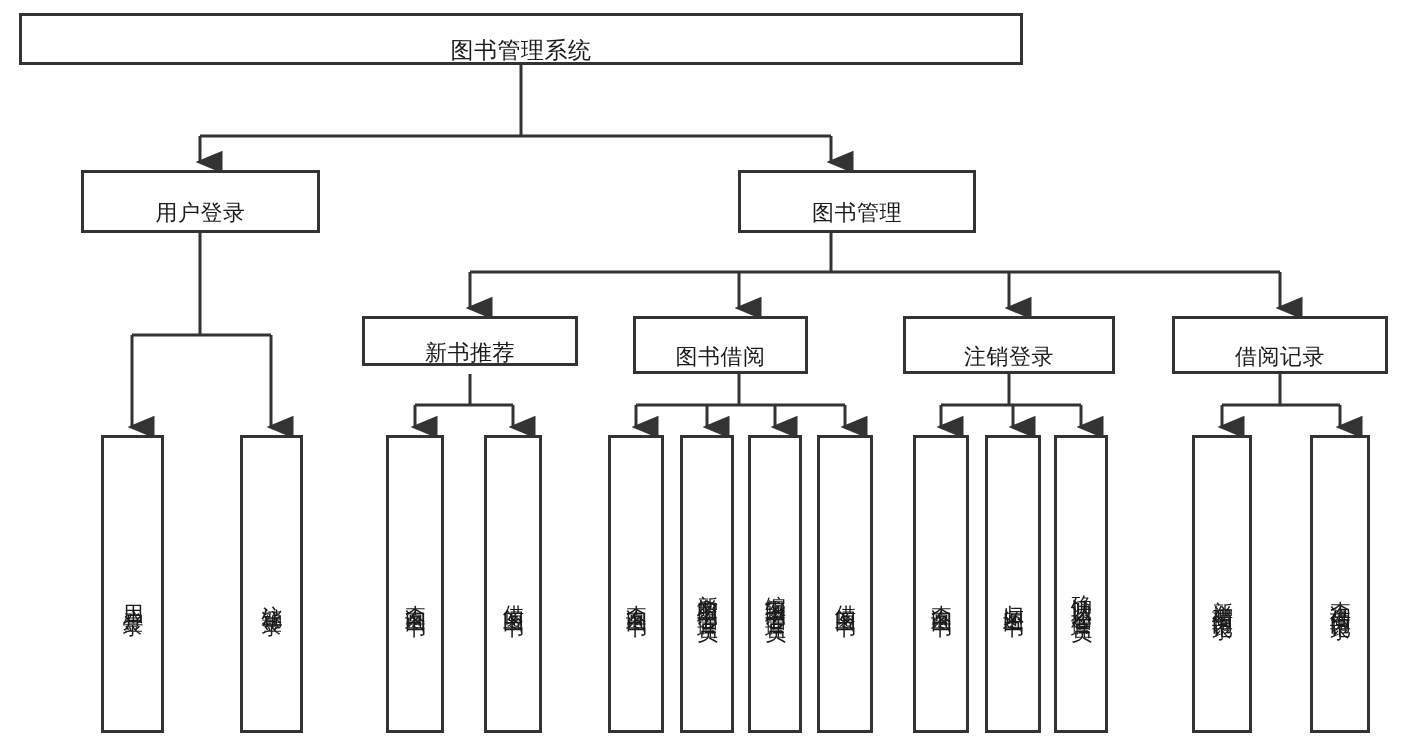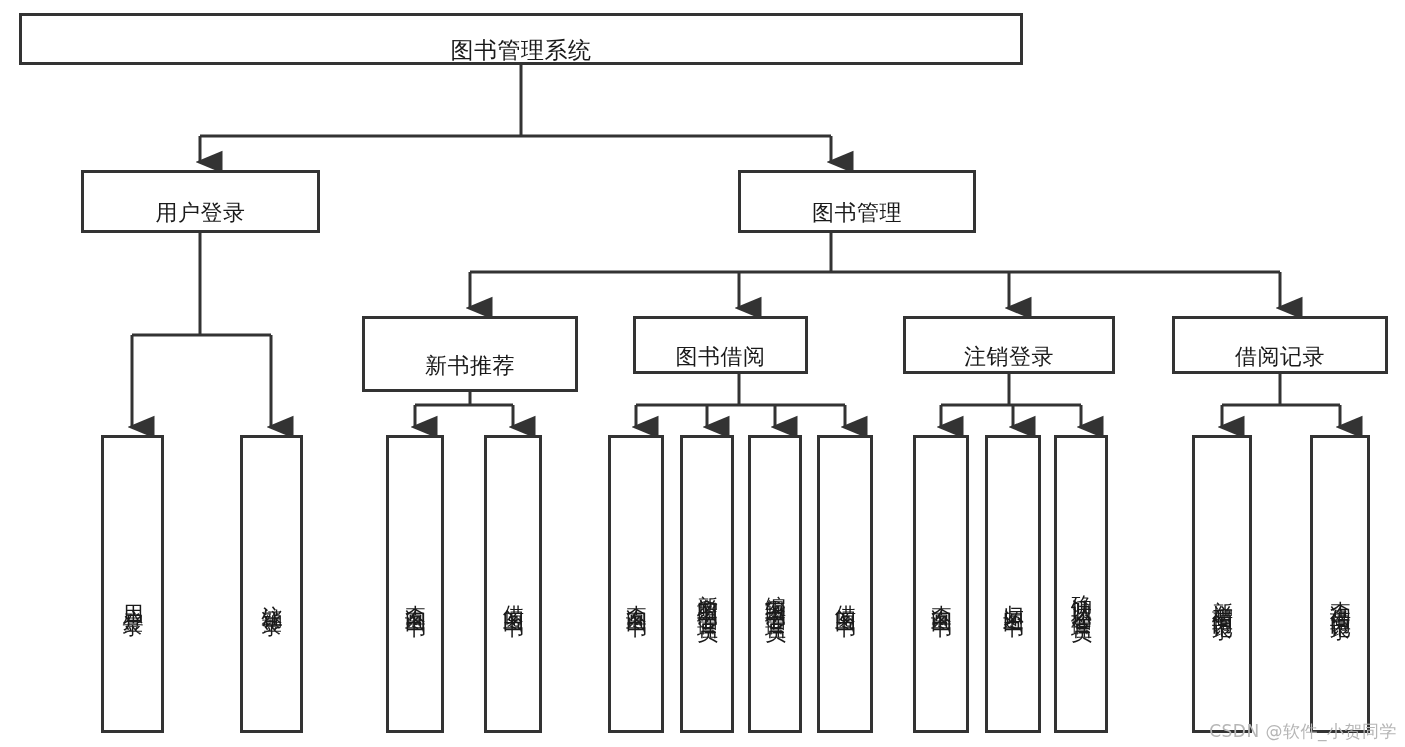--- a/index.html
+++ b/index.html
@@ -124,21 +124,21 @@
     <span class="node-label">图书管理系统</span>
   </div>
 
   <div class="node-box" style="left:81px; top:170px; width:239px; height:63px;">
     <span class="node-label">用户登录</span>
   </div>
   <div class="node-box" style="left:738px; top:170px; width:238px; height:63px;">
     <span class="node-label">图书管理</span>
   </div>
 
-  <div class="node-box" style="left:362px; top:316px; width:216px; height:76px;">
+  <div class="node-box" style="left:362px; top:316px; width:216px; height:50px;">
     <span class="node-label">新书推荐</span>
   </div>
   <div class="node-box" style="left:633px; top:316px; width:175px; height:58px;">
     <span class="node-label">图书借阅</span>
   </div>
   <div class="node-box" style="left:903px; top:316px; width:212px; height:58px;">
     <span class="node-label">注销登录</span>
   </div>
   <div class="node-box" style="left:1172px; top:316px; width:216px; height:58px;">
     <span class="node-label">借阅记录</span>
@@ -181,15 +181,14 @@
     <span class="node-label">确认归还（管理员）</span>
   </div>
 
   <div class="node-box vertical" style="left:1192px; top:435px; width:60px; height:298px;">
     <span class="node-label">新增借阅记录</span>
   </div>
   <div class="node-box vertical" style="left:1310px; top:435px; width:60px; height:298px;">
     <span class="node-label">查询借阅记录</span>
   </div>
 
-  <div class="watermark">CSDN @软件_小贺同学</div>
 
 </div>
 
 </body></html>

